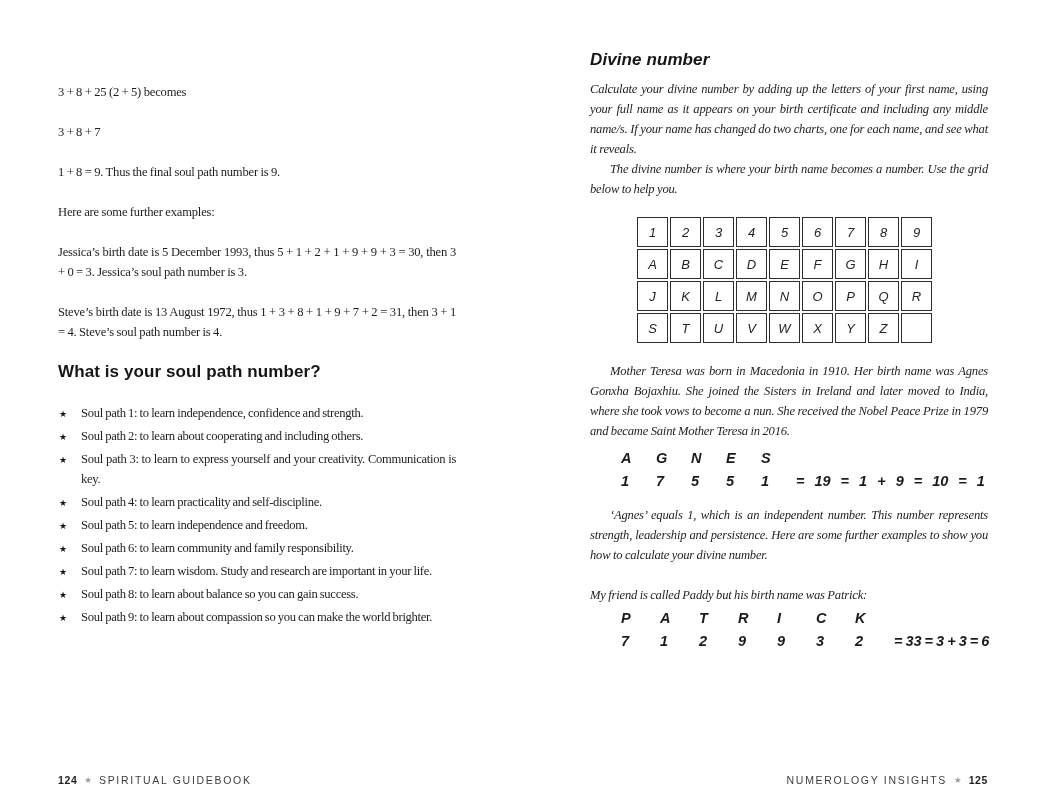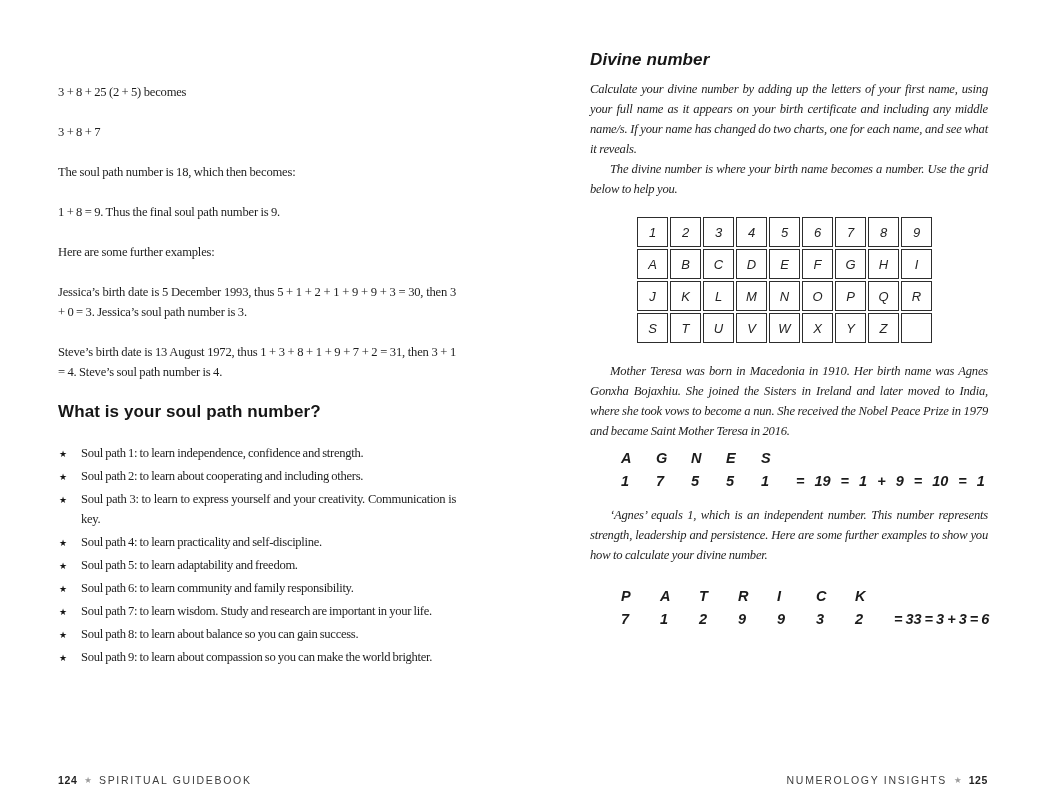--- a/index.html
+++ b/index.html
@@ -114,34 +114,33 @@
   }
 </style>
 </head>
 <body>
 
 <div>
 
   <section class="page page-left">
     <p>3 + 8 + 25 (2 + 5) becomes</p>
     <p>3 + 8 + 7</p>
-    <p>The soul path number is 18, which then becomes:</p>
     <p>1 + 8 = 9. Thus the final soul path number is 9.</p>
     <p>Here are some further examples:</p>
     <p class="just">Jessica’s birth date is 5 December 1993, thus 5 + 1 + 2 + 1 + 9 + 9 + 3 = 30, then 3 + 0 = 3. Jessica’s soul path number is 3.</p>
     <p class="just">Steve’s birth date is 13 August 1972, thus 1 + 3 + 8 + 1 + 9 + 7 + 2 = 31, then 3 + 1 = 4. Steve’s soul path number is 4.</p>
 
     <h2>What is your soul path number?</h2>
 
     <ul class="soul-list">
         <li><span class="star-bullet">★</span><span>Soul path 1: to learn independence, confidence and strength.</span></li>
         <li><span class="star-bullet">★</span><span>Soul path 2: to learn about cooperating and including others.</span></li>
         <li><span class="star-bullet">★</span><span>Soul path 3: to learn to express yourself and your creativity. Communication is key.</span></li>
         <li><span class="star-bullet">★</span><span>Soul path 4: to learn practicality and self-discipline.</span></li>
-        <li><span class="star-bullet">★</span><span>Soul path 5: to learn adaptability and freedom.</span></li>
+        <li><span class="star-bullet">★</span><span>Soul path 5: to learn independence and freedom.</span></li>
         <li><span class="star-bullet">★</span><span>Soul path 6: to learn community and family responsibility.</span></li>
         <li><span class="star-bullet">★</span><span>Soul path 7: to learn wisdom. Study and research are important in your life.</span></li>
         <li><span class="star-bullet">★</span><span>Soul path 8: to learn about balance so you can gain success.</span></li>
         <li><span class="star-bullet">★</span><span>Soul path 9: to learn about compassion so you can make the world brighter.</span></li>
       </ul>
   </section>
 
   <section class="page page-right">
     <h2>Divine number</h2>
 
@@ -212,20 +211,21 @@
           <span class="cell">7</span>
           <span class="cell">5</span>
           <span class="cell">5</span>
           <span class="cell">1</span>
           <span class="tail"><span>=</span><span>19</span><span>=</span><span>1</span><span>+</span><span>9</span><span>=</span><span>10</span><span>=</span><span>1</span></span>
         </div>
       </div>
 
     <p class="just indent mb20">‘Agnes’ equals 1, which is an independent number. This number represents strength, leadership and persistence. Here are some further examples to show you how to calculate your divine number.</p>
 
+    <p>My friend is called Paddy but his birth name was Patrick:</p>
 
     <div class="calc calc-patrick">
         <div class="calc-row">
           <span class="cell">P</span>
           <span class="cell">A</span>
           <span class="cell">T</span>
           <span class="cell">R</span>
           <span class="cell">I</span>
           <span class="cell">C</span>
           <span class="cell">K</span>

